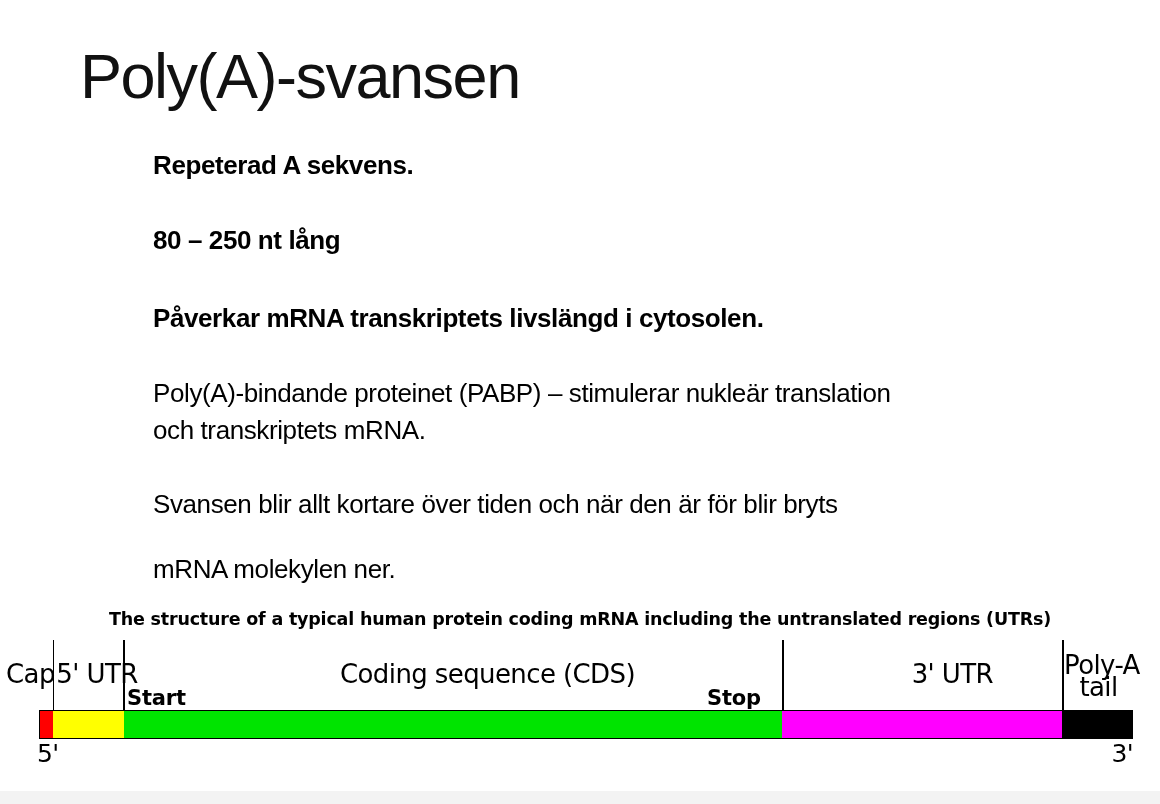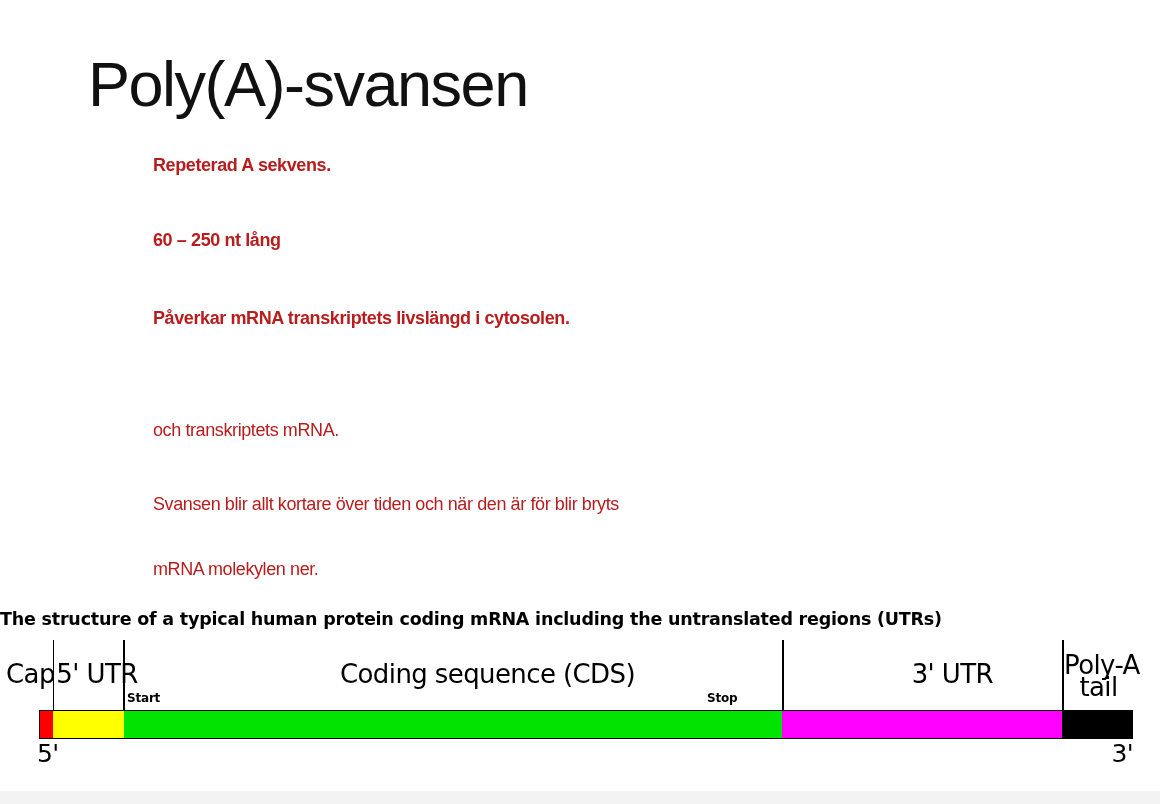--- a/index.html
+++ b/index.html
@@ -5,45 +5,45 @@
   html,body{margin:0;padding:0;background:#ffffff;}
   .slide{
     position:relative;
     width:1160px;height:804px;
     background:#ffffff;
     overflow:hidden;
     font-family:"Liberation Sans",sans-serif;
     color:#000;
   }
   .title{
-    position:absolute;left:80px;top:42px;margin:8px;
+    position:absolute;left:80px;top:42px;margin:0;
     font-size:63px;font-weight:400;letter-spacing:-1.5px;
     line-height:1.1;color:#111;
   }
   .body-line{
     position:absolute;left:153px;
-    font-size:18px;line-height:26px;letter-spacing:-0.4px;
-    white-space:nowrap;color:#b91c1c;
+    font-size:26px;line-height:26px;letter-spacing:-0.4px;
+    white-space:nowrap;color:#000000;
   }
   .body-line.b{font-weight:700;}
   
   .fig-title{
     position:absolute;left:0;top:609px;width:1160px;
-    text-align:left;
+    text-align:center;
     font-family:"DejaVu Sans",sans-serif;
     font-weight:700;font-size:17.5px;letter-spacing:-0.2px;
     white-space:nowrap;
   }
   .fig-label{
     position:absolute;
     font-family:"DejaVu Sans",sans-serif;
     font-size:26px;letter-spacing:-0.6px;
     white-space:nowrap;line-height:22px;
   }
-  .fig-label.small{font-size:12px;font-weight:700;letter-spacing:-0.2px;}
+  .fig-label.small{font-size:21px;font-weight:700;letter-spacing:-0.2px;}
   .fig-label.prime{font-size:25px;}
   .marker{
     position:absolute;top:640px;height:99px;width:1.5px;
     background:#000;
   }
   .bar{
     position:absolute;left:39px;top:710px;width:1094px;height:29px;
     border:1.5px solid #000;box-sizing:border-box;
     display:flex;
   }
@@ -55,22 +55,23 @@
   }
 </style>
 </head>
 <body>
 
 <div class="slide">
 
   <h1 class="title">Poly(A)-svansen</h1>
 
   <div class="body-line b" style="top:152px">Repeterad A sekvens.</div>
-  <div class="body-line b" style="top:227px">60 – 250 nt lång</div>
+  <div class="body-line b" style="top:227px">80 – 250 nt lång</div>
   <div class="body-line b" style="top:305px">Påverkar mRNA transkriptets livslängd i cytosolen.</div>
+  <div class="body-line" style="top:380px">Poly(A)-bindande proteinet (PABP) – stimulerar nukleär translation</div>
   <div class="body-line" style="top:417px">och transkriptets mRNA.</div>
   <div class="body-line" style="top:491px">Svansen blir allt kortare över tiden och när den är för blir bryts</div>
   <div class="body-line" style="top:556px">mRNA molekylen ner.</div>
 
   <div>
 
     <div class="fig-title">The structure of a typical human protein coding mRNA including the untranslated regions (UTRs)</div>
 
     <div class="marker" style="left:52.5px"></div>
     <div class="marker" style="left:123px"></div>

